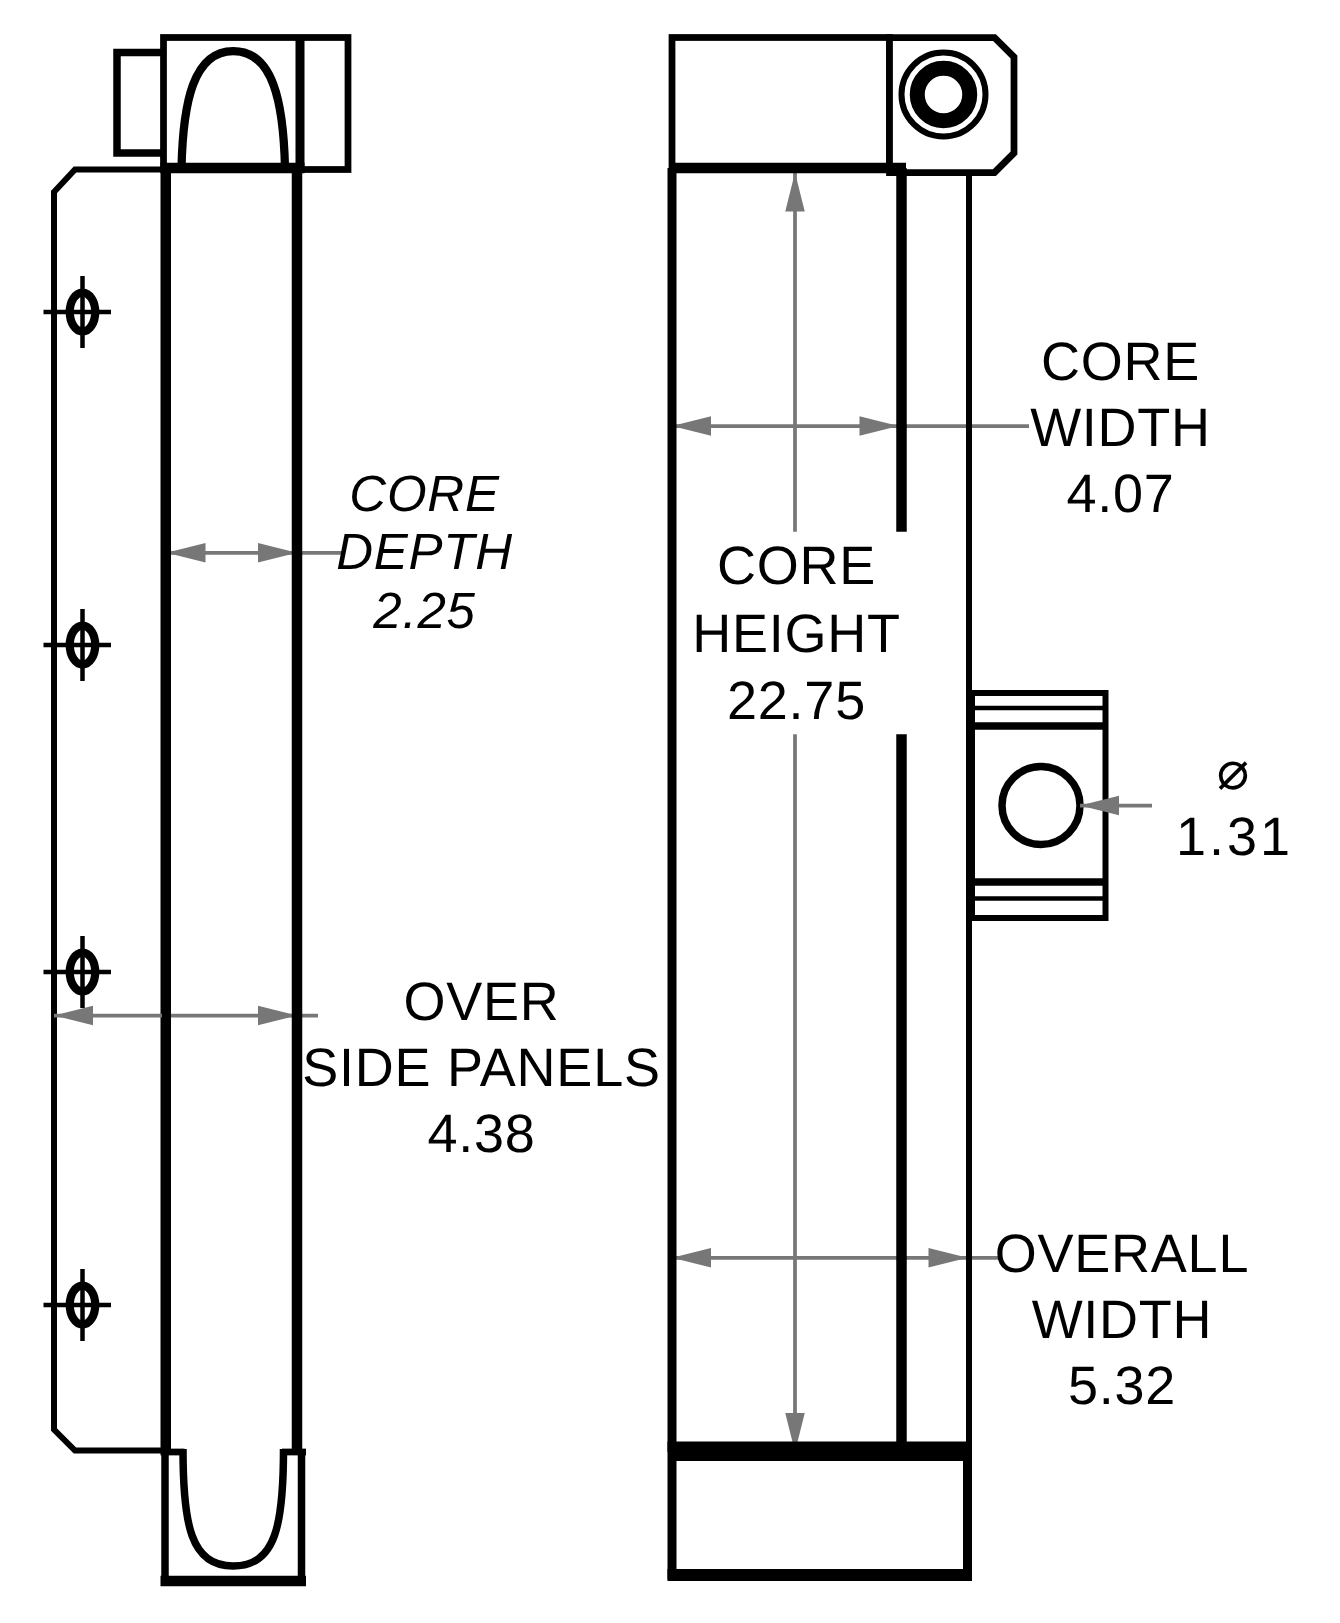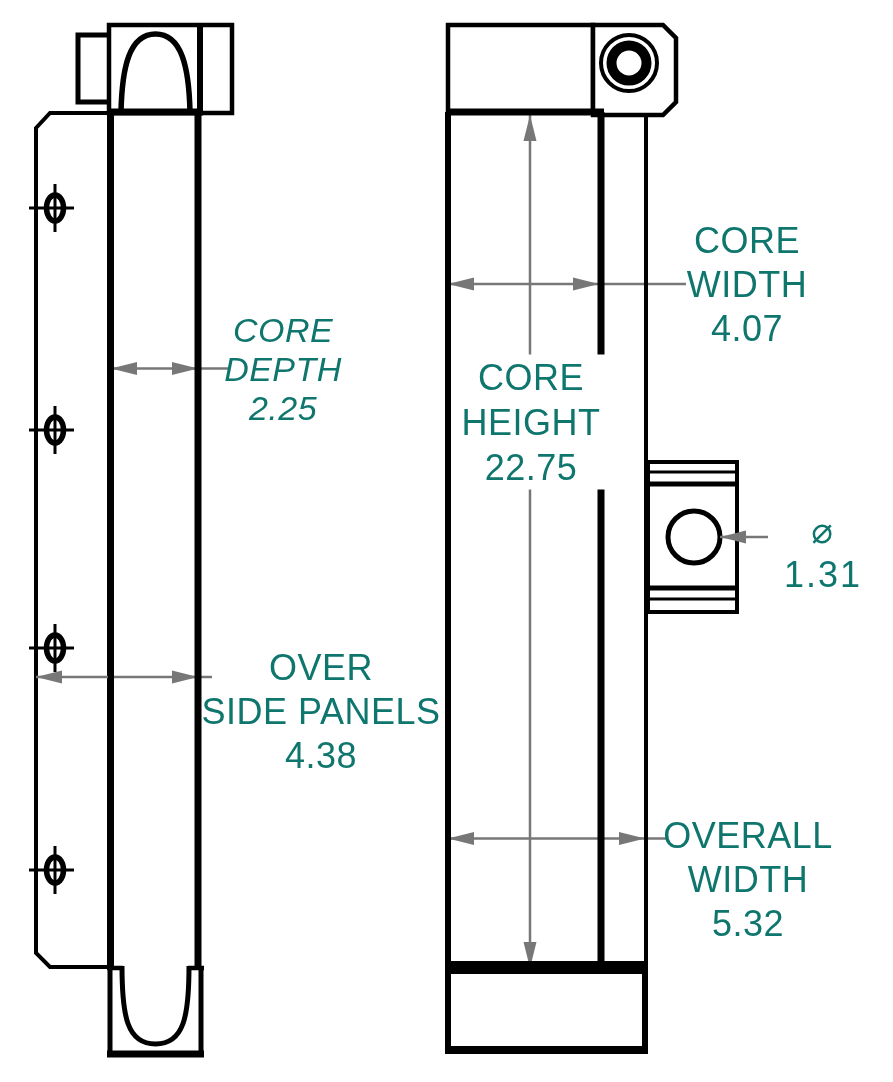--- a/index.html
+++ b/index.html
@@ -8,39 +8,38 @@
     width:893px;height:1082px;
     background:#ffffff;
     overflow:hidden;
     font-family:"Liberation Sans", sans-serif;
   }
   .canvas svg{position:absolute;left:0;top:0;}
   .dim{
     position:absolute;
     transform:translate(-50%,-50%);
     text-align:center;
-    color:#0f766e;
+    color:#000000;
     font-size:36px;
     line-height:44px;
     letter-spacing:0.5px;
     white-space:pre-line;
   }
   .dim.italic{
     font-style:italic;
     font-size:34px;
     line-height:39px;
   }
   .dim.on-line{
     background:#ffffff;
     padding:0 6px;
     line-height:45px;
   }
   .dim.single{
     letter-spacing:2px;
-    margin-top:17px;
   }
 </style>
 </head>
 <body>
 
 <div class="canvas">
 
 <svg width="893" height="1082" viewBox="0 0 893 1082">
 
   <g>

